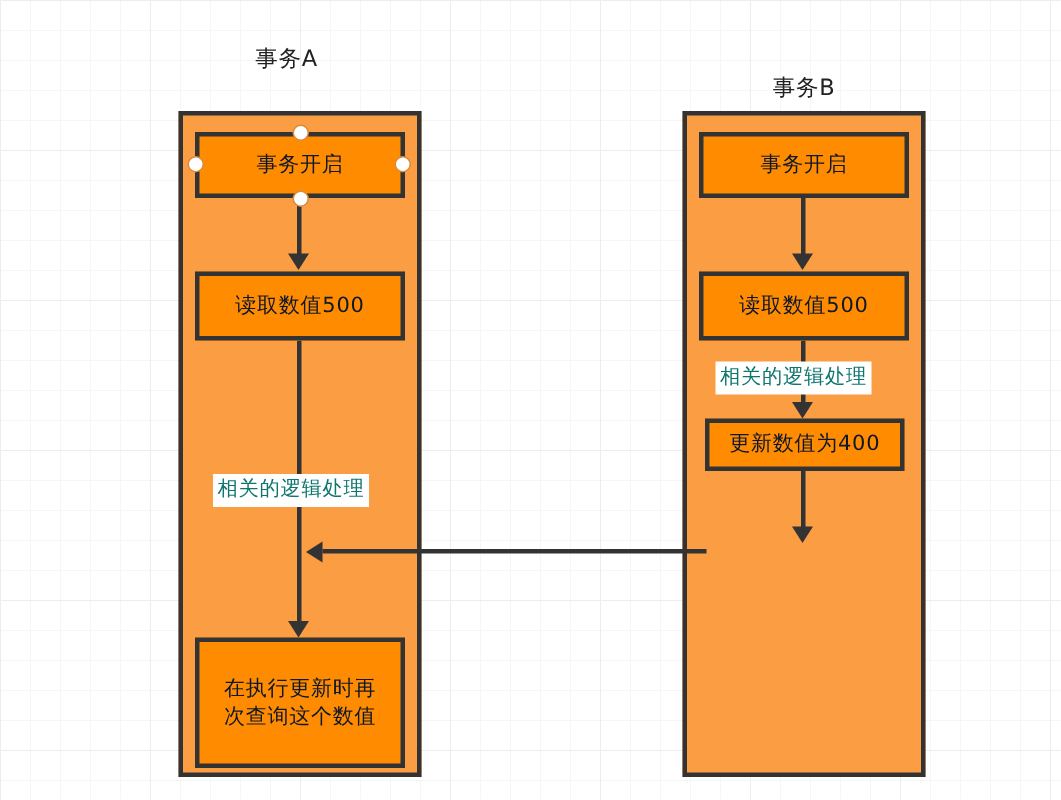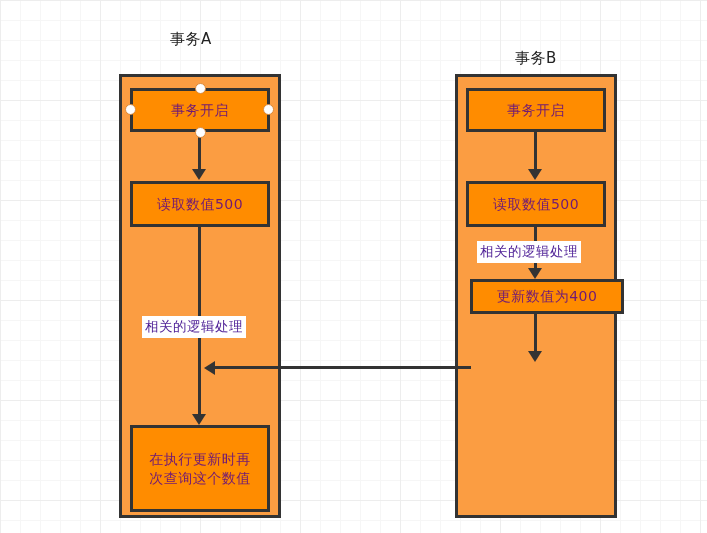--- a/index.html
+++ b/index.html
@@ -42,21 +42,21 @@
   .node{
     position:absolute;
     background:#ff8c00;
     border:3px solid #333333;
     box-sizing:border-box;
     display:flex;
     align-items:center;
     justify-content:center;
     text-align:center;
     font-size:14px;
-    color:#701a75;
+    color:#0f172a;
     line-height:1.35;
     letter-spacing:0.5px;
   }
   .node span{display:block;white-space:pre-line;}
   
   .vline{
     position:absolute;
     width:3px;
     background:#333333;
   }
@@ -77,21 +77,21 @@
     width:0;height:0;
     border-top:7px solid transparent;
     border-bottom:7px solid transparent;
     border-right:11px solid #333333;
   }
   
   .edge-label{
     position:absolute;
     background:#ffffff;
     font-size:13.5px;
-    color:#4c1d95;
+    color:#0f766e;
     padding:2px 3px;
     white-space:nowrap;
     letter-spacing:0.5px;
     line-height:1.3;
   }
   
   .handle{
     position:absolute;
     width:11px;height:11px;
     border-radius:50%;
@@ -150,21 +150,21 @@
   <div class="handle" style="left:195px;top:127px;"></div>
 
   <div class="node" style="left:466px;top:88px;width:140px;height:44px;">
     <span>事务开启</span>
   </div>
 
   <div class="node" style="left:466px;top:181px;width:140px;height:46px;">
     <span>读取数值500</span>
   </div>
 
-  <div class="node" style="left:470px;top:279px;width:154px;height:35px;">
+  <div class="node" style="left:470px;top:279px;width:133px;height:35px;">
     <span>更新数值为400</span>
   </div>
 
 
   <div class="edge-label" style="left:142px;top:316px;">相关的逻辑处理</div>
 
   <div class="edge-label" style="left:477px;top:241px;">相关的逻辑处理</div>
 
 </div>
 

